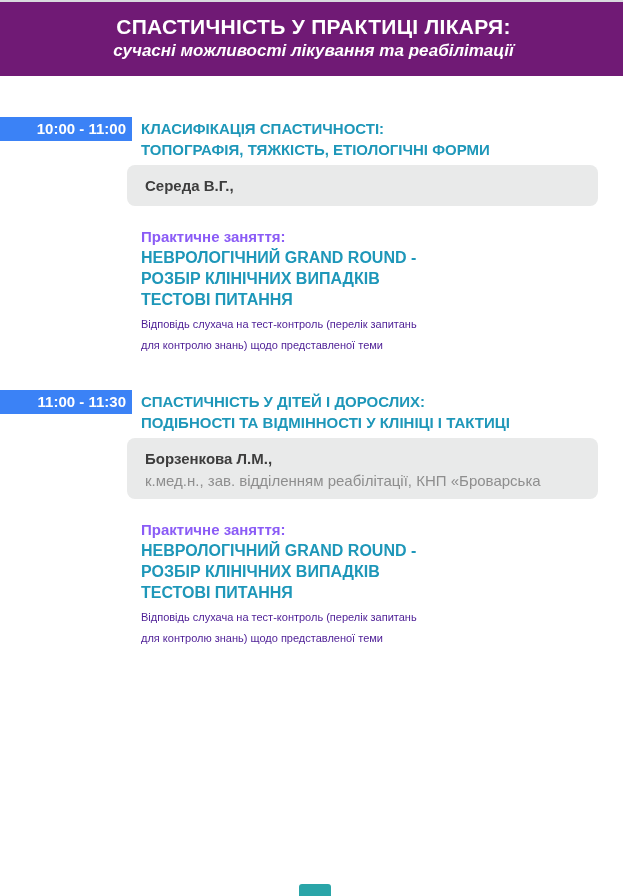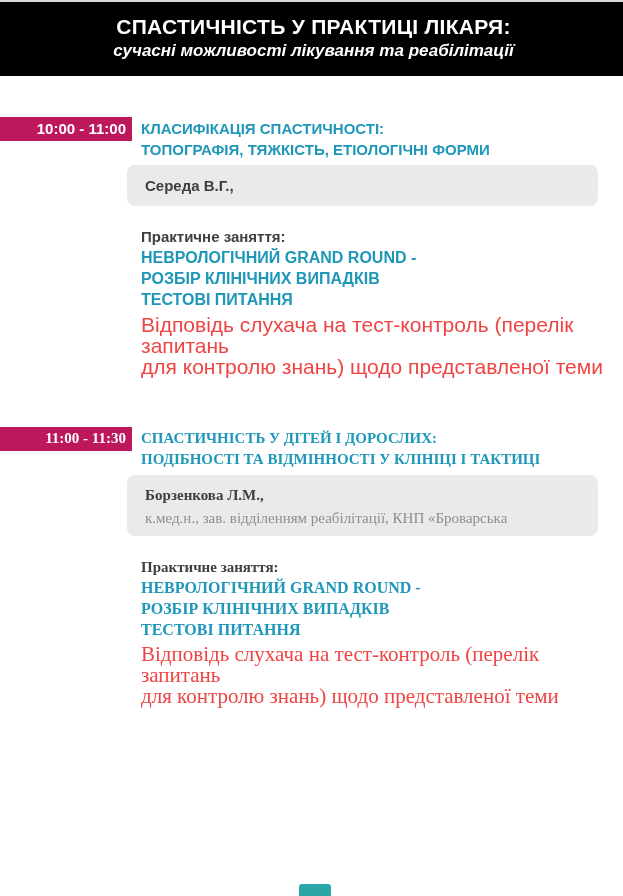--- a/index.html
+++ b/index.html
@@ -4,43 +4,43 @@
 <style>
   html, body { margin: 0; padding: 0; }
   body {
     width: 623px; height: 896px;
     background: #ffffff;
     font-family: "Liberation Sans", sans-serif;
     position: relative;
     overflow: hidden;
   }
   .banner {
-    background: #000000;
+    background: #701a75;
     border-top: 2px solid #d9d9de;
     color: #ffffff;
     text-align: center;
     padding: 11px 10px 14px 14px;
   }
   .banner-title {
     font-size: 21px;
     font-weight: bold;
     line-height: 27px;
     letter-spacing: 0.3px;
   }
   .banner-subtitle {
     font-size: 17px;
     font-style: italic;
     font-weight: 600;
     line-height: 22px;
   }
   .session { margin-top: 41px; }
-  .session + .session { margin-top: 50px; font-family: Liberation Serif, serif; }
+  .session + .session { margin-top: 34px; }
   .session-head { display: flex; align-items: flex-start; }
   .time-badge {
-    background: #be185d;
+    background: #3b82f6;
     color: #ffffff;
     font-weight: bold;
     font-size: 15px;
     width: 126px;
     padding: 3px 6px 4px 0;
     text-align: right;
     flex: 0 0 auto;
   }
   .session-titles {
     margin-left: 9px;
@@ -63,35 +63,35 @@
     line-height: 21px;
     margin-bottom: 2px;
   }
   .speaker-info {
     color: #8e8e8e;
     font-size: 15px;
     line-height: 20px;
   }
   .practice { margin: 21px 20px 0 141px; }
   .practice-label {
-    color: #404040;
+    color: #8b5cf6;
     font-weight: bold;
     font-size: 15px;
     line-height: 20px;
   }
   .practice-line {
     color: #1e97b9;
     font-weight: bold;
     font-size: 16px;
     line-height: 21px;
   }
   .desc {
     margin: 4px 20px 0 141px;
-    color: #ef4444;
-    font-size: 21px;
+    color: #4c1d95;
+    font-size: 11px;
     line-height: 21px;
   }
   .footer-mark {
     position: absolute;
     left: 299px;
     top: 884px;
     width: 32px;
     height: 12px;
     background: #2aa5a8;
     border-radius: 3px 3px 0 0;

